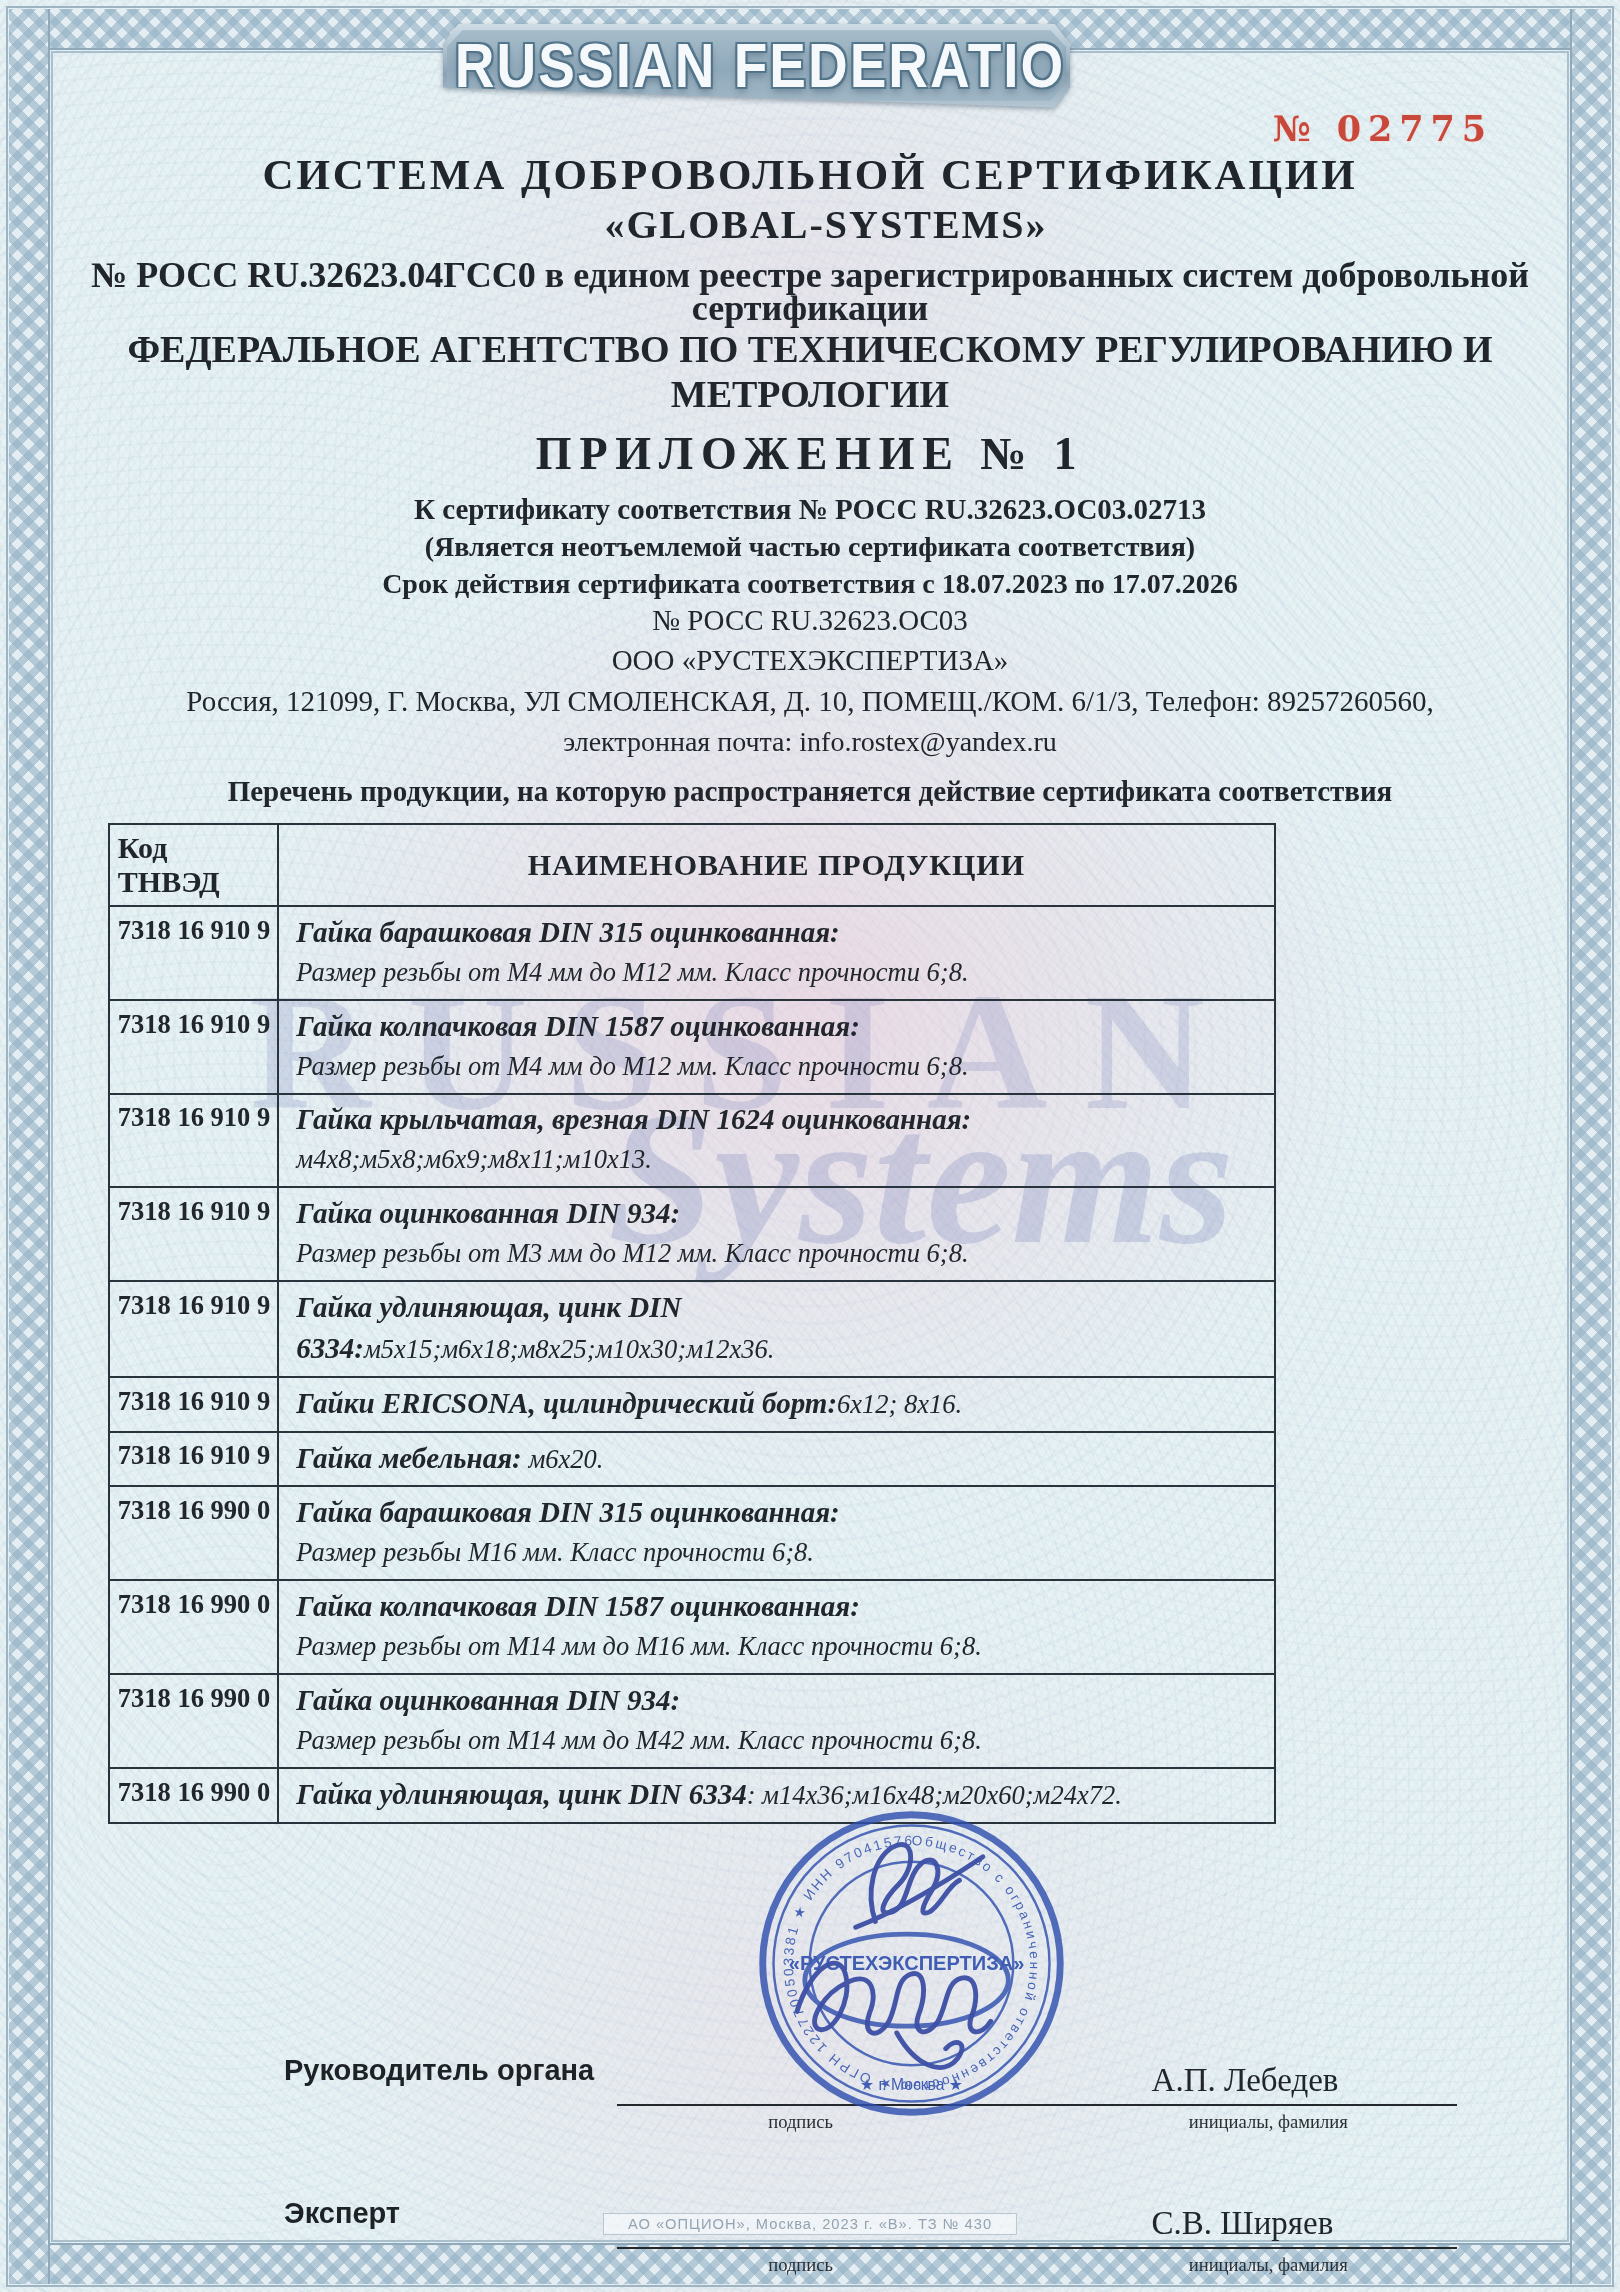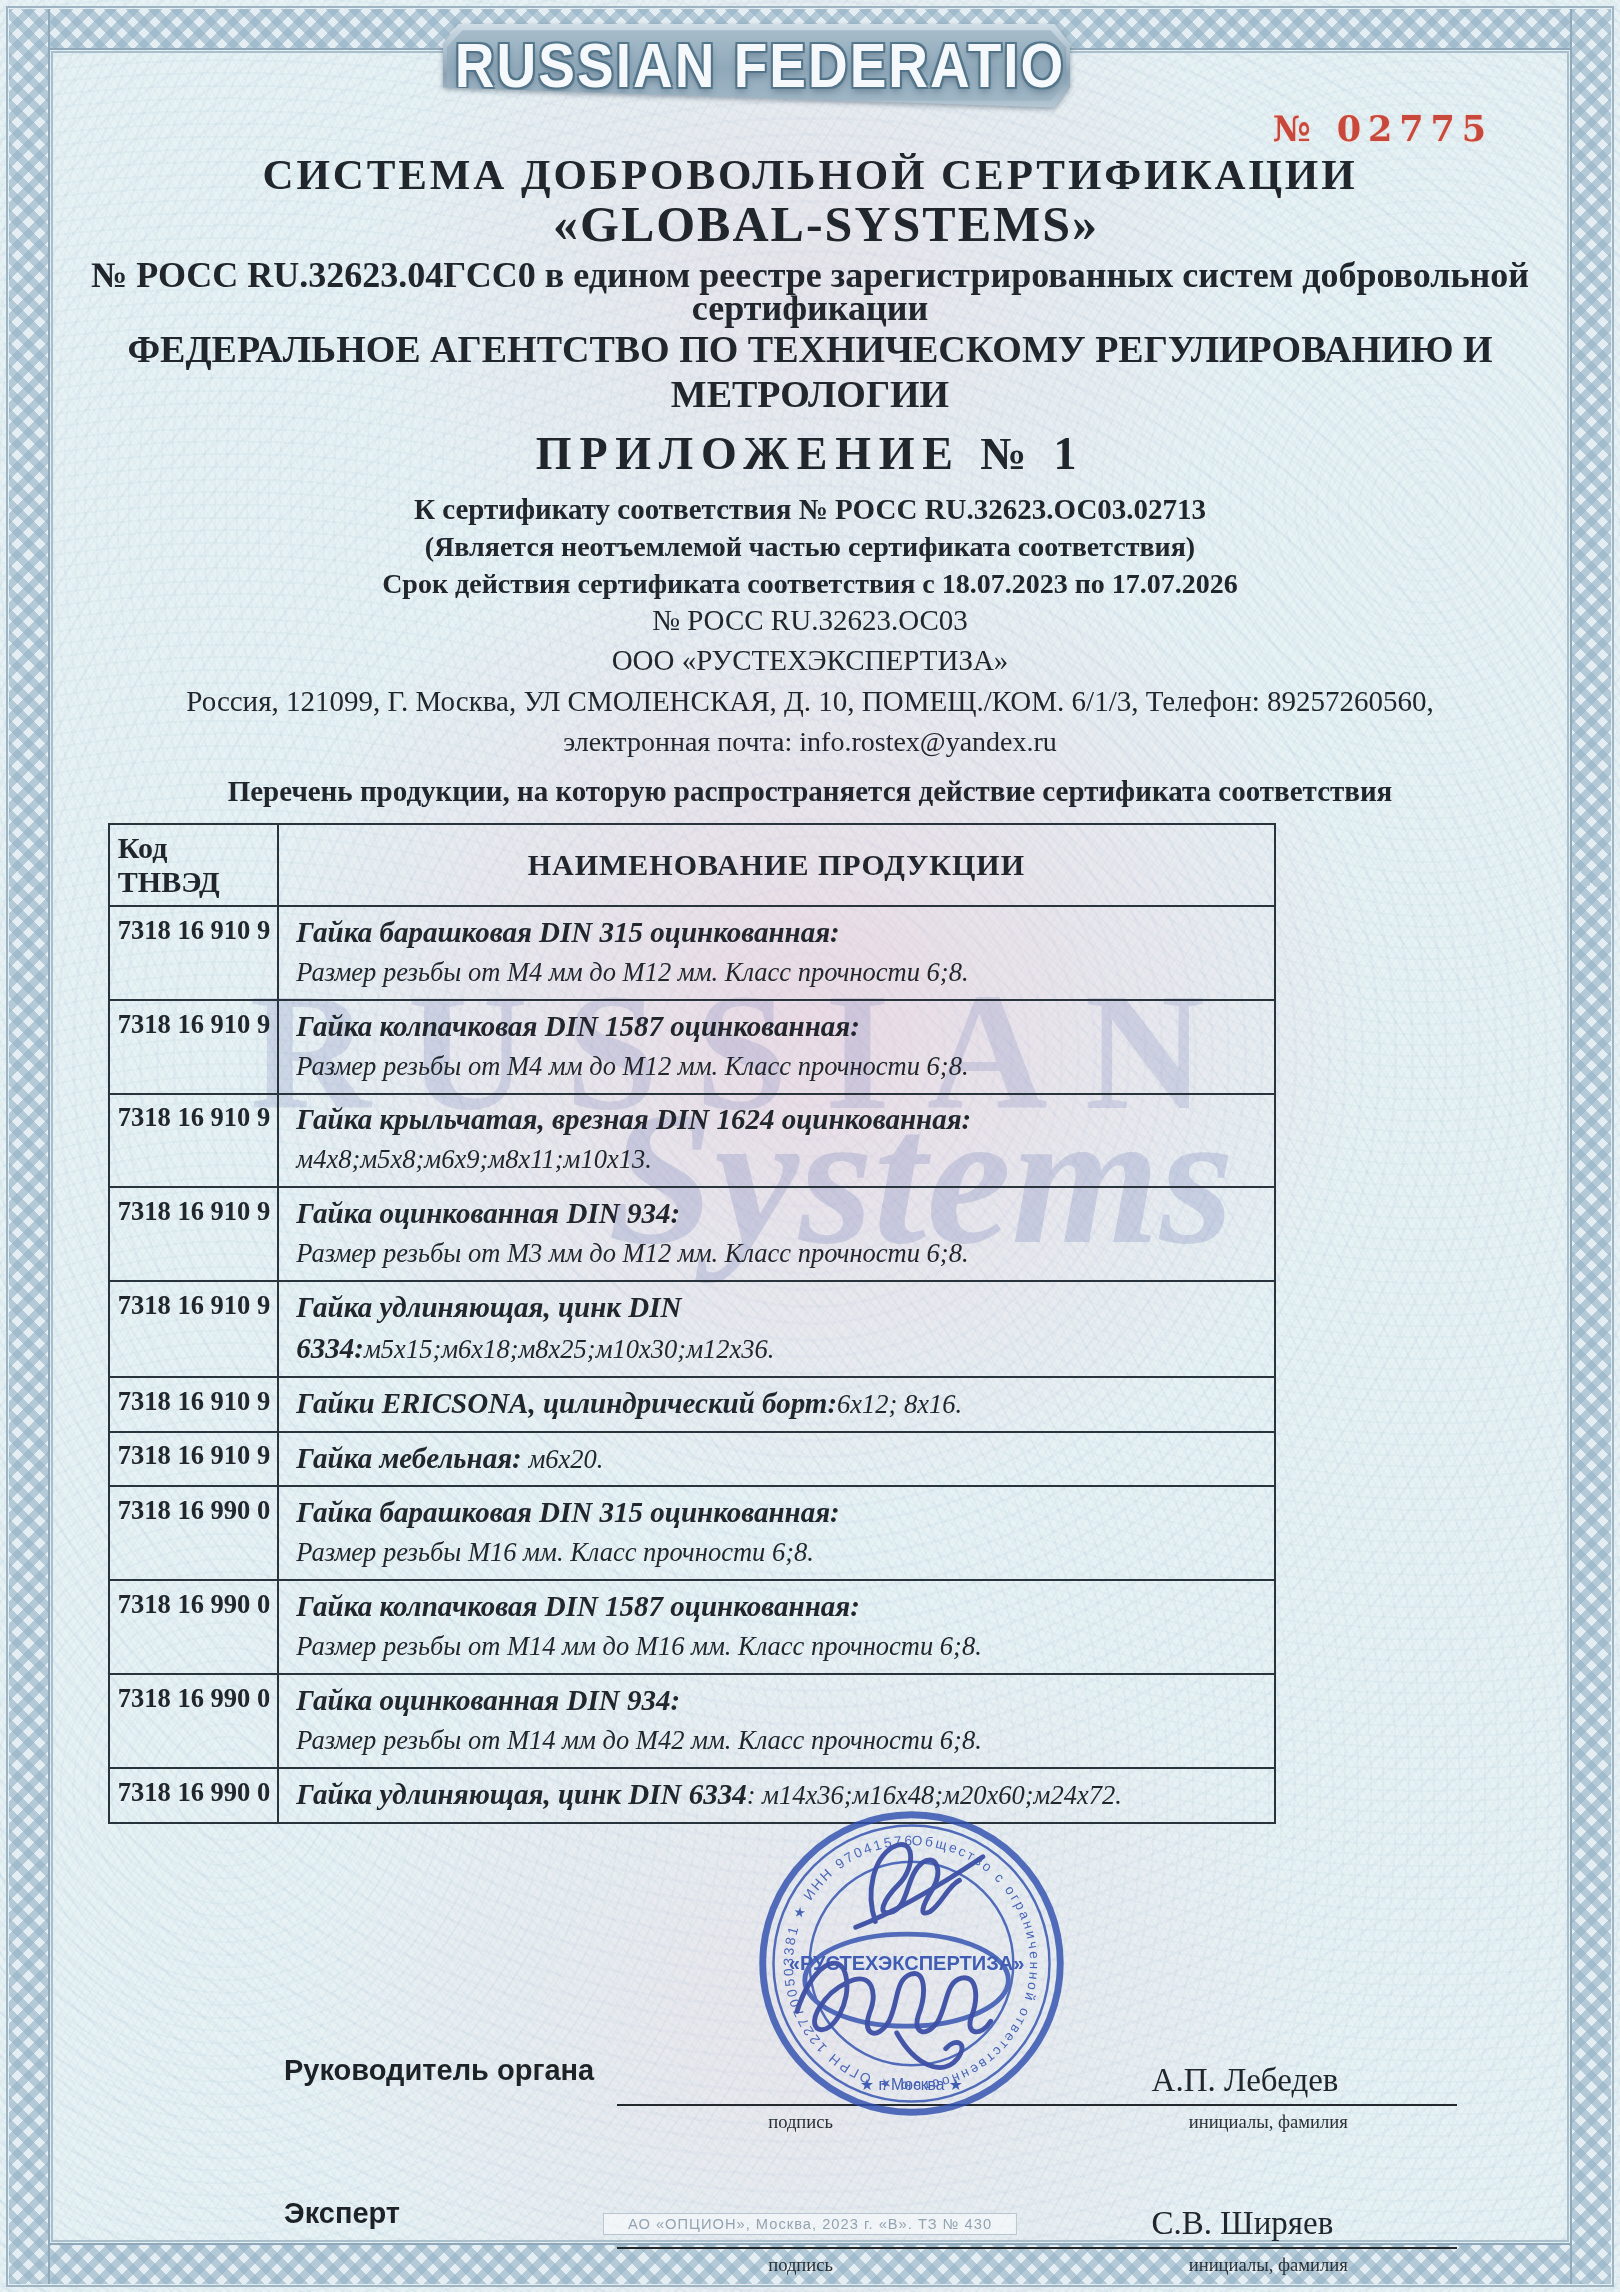--- a/index.html
+++ b/index.html
@@ -41,21 +41,21 @@
   .banner-text{font-family:"Liberation Sans",sans-serif;font-weight:700;font-size:55px;
     letter-spacing:2px;color:#f5f9fc;transform:scaleY(1.15);white-space:nowrap;
     text-shadow:0 0 2.9px #3e6076,2px 2px 0 #5a7b90,-2px -2px 0 #5a7b90,2px -2px 0 #5a7b90,-2px 2px 0 #5a7b90,0 4.9px 6.9px rgba(40,60,80,.35);}
   
   .cert-number{position:absolute;top:108px;right:127px;z-index:3;
     font-family:"DejaVu Serif",serif;font-weight:600;font-size:35px;letter-spacing:6.9px;
     color:#c8493c;text-shadow:0 0 2px rgba(255,190,180,.8);}
   
   .content{position:absolute;inset:47px 53px;z-index:2;color:#20262c;text-align:center;}
   .hl1{margin-top:102px;font-weight:700;font-size:43px;line-height:51px;letter-spacing:2.9px;}
-  .hl2{font-weight:700;font-size:50px;line-height:49px;letter-spacing:2px;padding-left:32px;}
+  .hl2{font-weight:700;font-size:40px;line-height:49px;letter-spacing:2px;padding-left:32px;}
   .hreg{margin-top:10px;font-weight:700;font-size:36px;line-height:33px;}
   .hagency{margin-top:2px;font-weight:700;font-size:38px;line-height:45px;}
   .happ{margin-top:9.8px;font-weight:700;font-size:46px;line-height:53px;letter-spacing:7.8px;}
   .href1{margin-top:9.8px;font-weight:700;font-size:29px;line-height:39px;}
   .hint{font-weight:700;font-size:28px;line-height:35px;}
   .hval{margin-top:2px;font-weight:700;font-size:28px;line-height:35px;}
   .orgt{margin-top:15.7px;font-size:29px;line-height:37px;}
   .orgn{font-size:29px;line-height:39px;}
   .orgname{font-size:29px;line-height:41px;}
   .orgaddr{font-size:29px;line-height:41px;}

